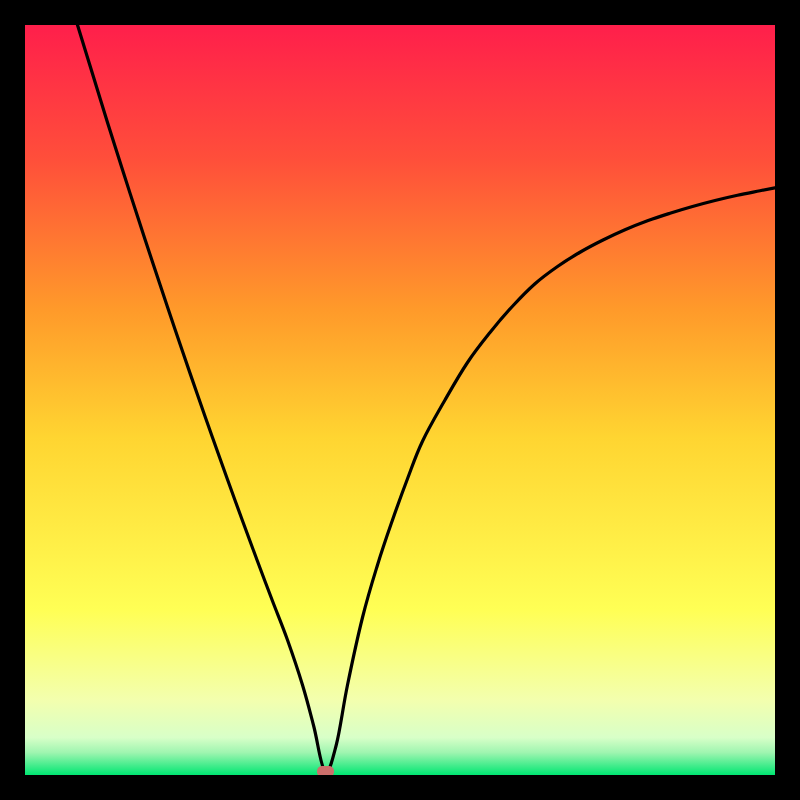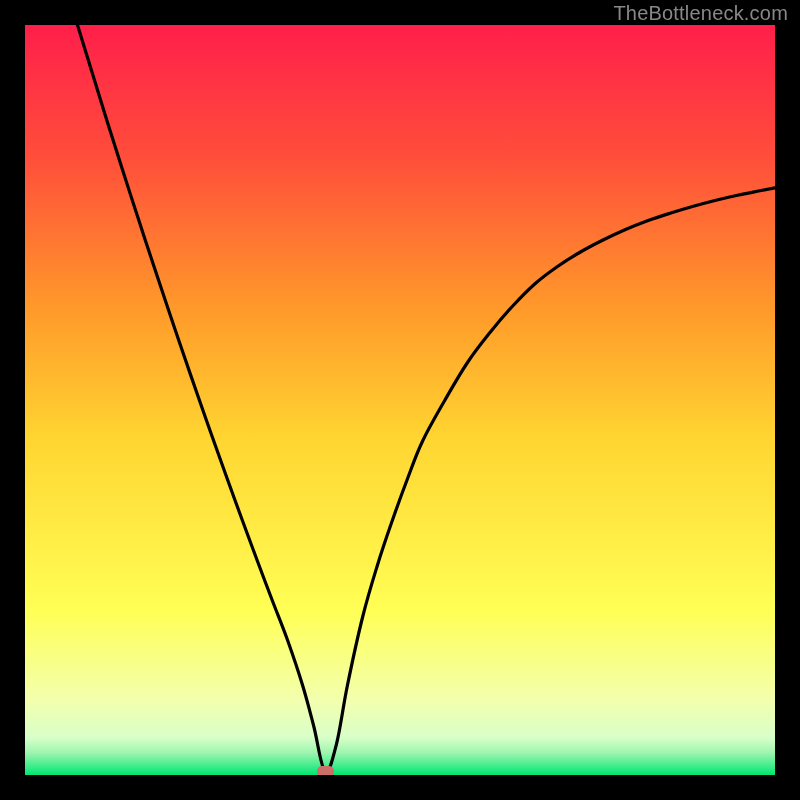--- a/index.html
+++ b/index.html
@@ -73,14 +73,13 @@
       <rect x="0" y="0" width="750" height="750" fill="url(#bg)"></rect>
     </svg>
 
     <svg class="curve" width="750" height="750" viewBox="0 0 750 750" preserveAspectRatio="none">
       <path id="curve-path" fill="none" stroke="#000" stroke-width="3.2" stroke-linejoin="round" stroke-linecap="round" d="M 52.50 0.00 C 55.20 8.78, 62.10 31.20, 67.50 48.75 C 72.90 66.30, 77.10 80.22, 82.50 97.50 C 87.90 114.78, 92.10 127.88, 97.50 144.75 C 102.90 161.63, 107.10 174.65, 112.50 191.25 C 117.90 207.85, 122.10 220.66, 127.50 237.00 C 132.90 253.34, 137.10 265.94, 142.50 282.00 C 147.90 298.06, 152.10 310.46, 157.50 326.25 C 162.90 342.05, 167.10 354.23, 172.50 369.75 C 177.90 385.27, 182.10 397.25, 187.50 412.50 C 192.90 427.75, 197.10 439.52, 202.50 454.50 C 207.90 469.49, 212.10 481.04, 217.50 495.75 C 222.90 510.46, 227.10 521.80, 232.50 536.25 C 237.90 550.70, 242.10 561.83, 247.50 576.00 C 252.90 590.17, 257.10 599.88, 262.50 615.00 C 267.90 630.12, 272.77 644.48, 277.50 660.00 C 282.23 675.52, 284.70 685.73, 288.75 701.25 C 292.80 716.77, 295.95 742.88, 300.00 746.25 C 304.05 749.63, 307.20 735.52, 311.25 720.00 C 315.30 704.48, 317.77 682.95, 322.50 660.00 C 327.23 637.05, 332.10 614.10, 337.50 592.50 C 342.90 570.90, 347.10 557.55, 352.50 540.00 C 357.90 522.45, 362.10 510.52, 367.50 495.00 C 372.90 479.48, 377.10 467.93, 382.50 453.75 C 387.90 439.57, 390.75 430.43, 397.50 416.25 C 404.25 402.07, 411.90 389.18, 420.00 375.00 C 428.10 360.82, 434.40 349.65, 442.50 337.50 C 450.60 325.35, 456.90 317.63, 465.00 307.50 C 473.10 297.38, 479.40 290.02, 487.50 281.25 C 495.60 272.48, 501.90 265.90, 510.00 258.75 C 518.10 251.59, 524.40 247.17, 532.50 241.50 C 540.60 235.83, 546.90 231.98, 555.00 227.25 C 563.10 222.52, 569.40 219.30, 577.50 215.25 C 585.60 211.20, 591.90 208.26, 600.00 204.75 C 608.10 201.24, 614.40 198.72, 622.50 195.75 C 630.60 192.78, 636.90 190.81, 645.00 188.25 C 653.10 185.68, 659.40 183.79, 667.50 181.50 C 675.60 179.21, 681.90 177.53, 690.00 175.50 C 698.10 173.48, 704.40 172.01, 712.50 170.25 C 720.60 168.49, 728.25 167.10, 735.00 165.75 C 741.75 164.40, 747.30 163.29, 750.00 162.75"></path>
     </svg>
 
     <div id="marker" class="marker" style="left: 292px; top: 741px;"></div>
   </div>
 
-  <div class="watermark">TheBottleneck.com</div>
 </div>
 
 </body></html>

